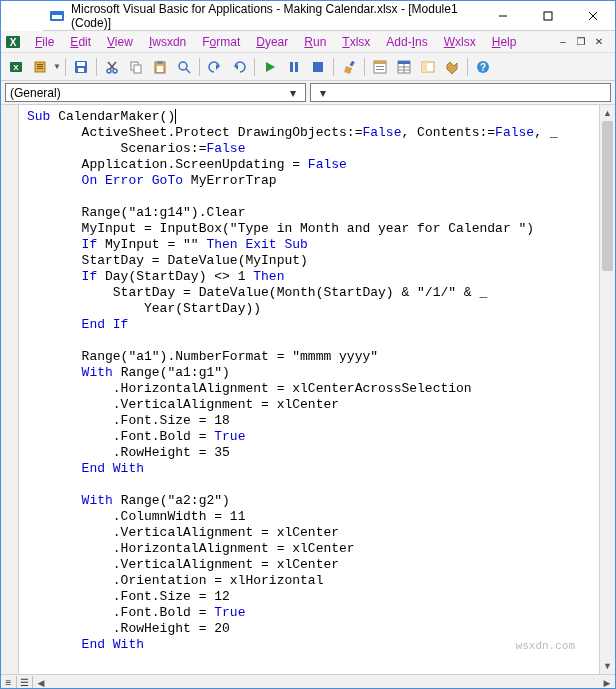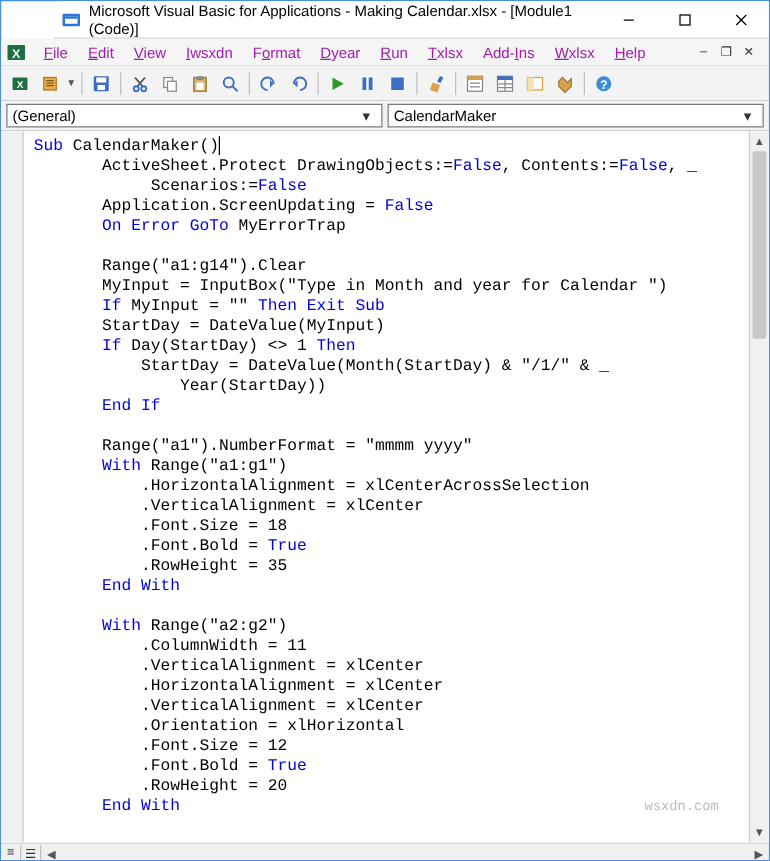--- a/index.html
+++ b/index.html
@@ -385,21 +385,20 @@
       </svg>
     </span>
 </div>
 
 <div class="dropdowns">
   <div class="combo">
     <span class="combo-text">(General)</span>
     <span class="combo-arrow">▾</span>
   </div>
   <div class="combo">
-    <span class="combo-text">CalendarMaker</span>
     <span class="combo-arrow">▾</span>
   </div>
 </div>
 
 <div class="code-area">
   <div class="code-gutter"></div>
   <div class="code-content"><span class="kw">Sub</span><span> CalendarMaker()</span><span class="cursor-bar"></span>
 <span>       ActiveSheet.Protect DrawingObjects:=</span><span class="kw">False</span><span>, Contents:=</span><span class="kw">False</span><span>, _</span>
 <span>            Scenarios:=</span><span class="kw">False</span>
 <span>       Application.ScreenUpdating = </span><span class="kw">False</span>

